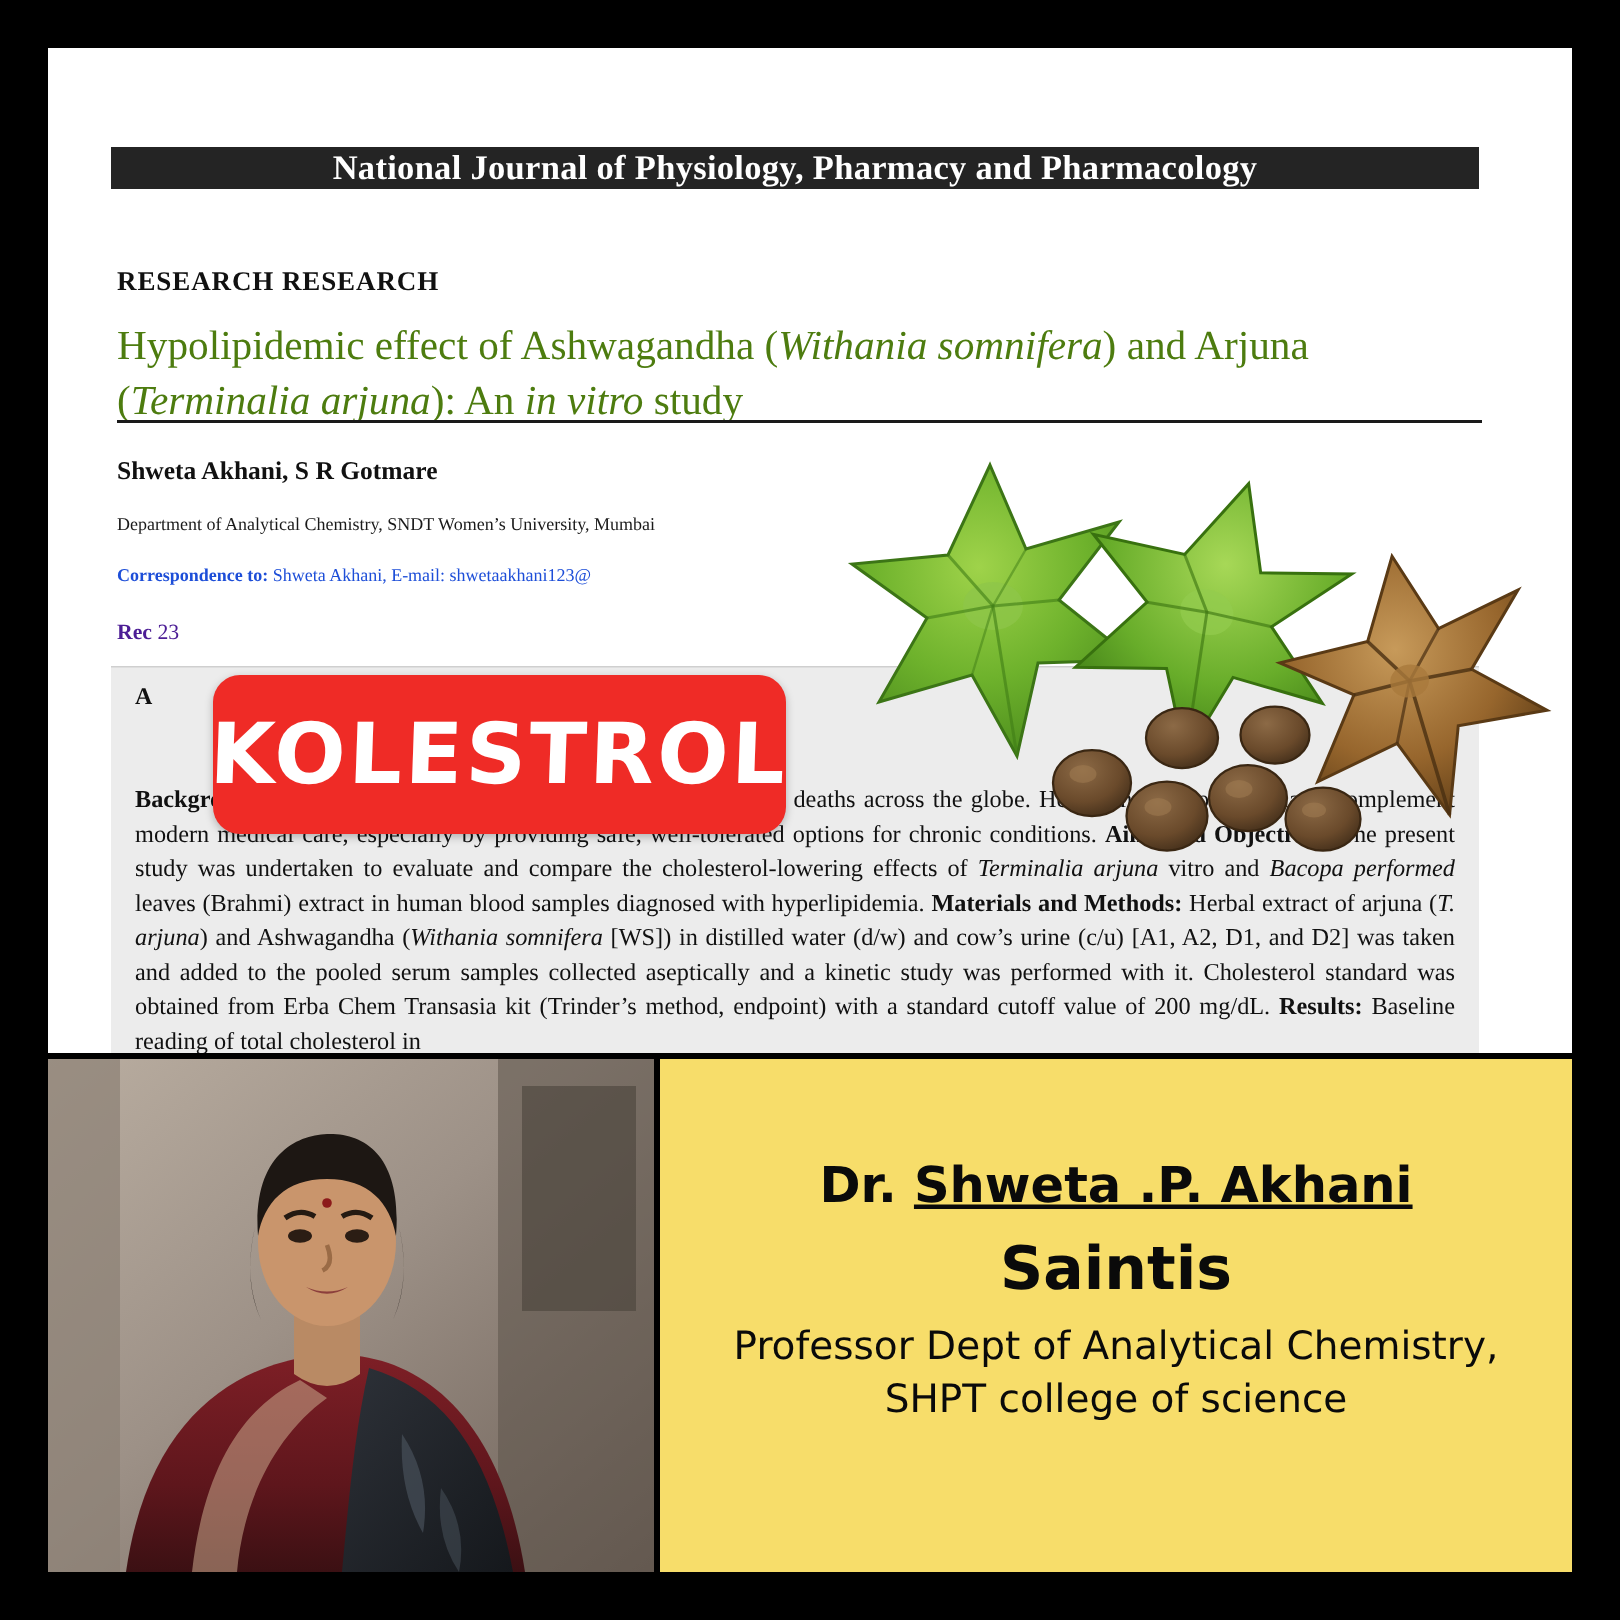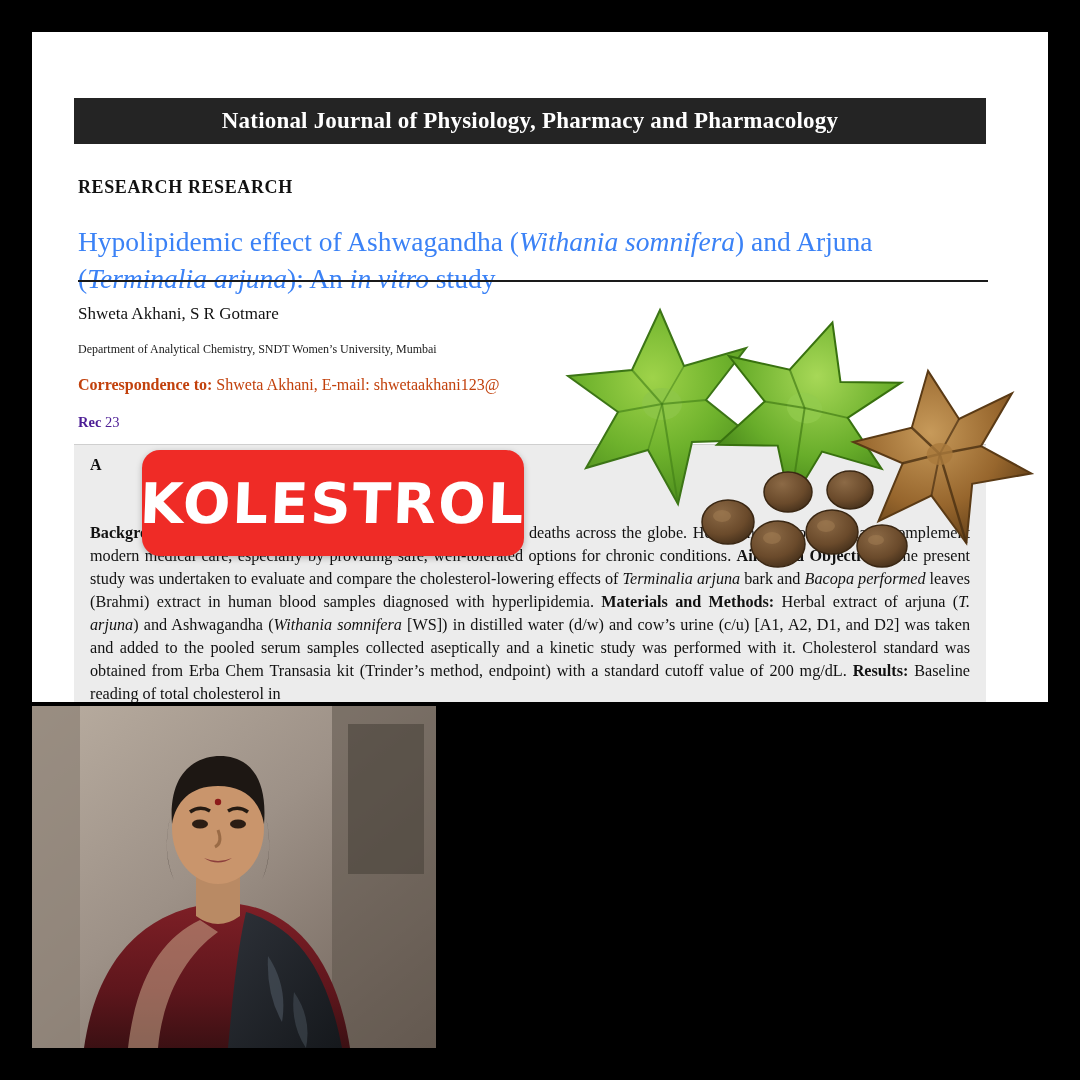--- a/index.html
+++ b/index.html
@@ -32,21 +32,21 @@
     height: 670px;
     background: #ffffff;
     overflow: hidden;
   }
 
   .journal-bar {
     position: absolute;
     left: 42px;
     top: 66px;
     width: 912px;
-    height: 46px;
+    height: 28px;
     background: #242424;
     display: flex;
     align-items: center;
     justify-content: center;
   }
   .journal-bar span {
     color: #ffffff;
     font-family: "Liberation Serif", serif;
     font-weight: bold;
     font-size: 23px;
@@ -60,64 +60,64 @@
     font-family: "Liberation Serif", serif;
     font-weight: bold;
     font-size: 18px;
     letter-spacing: .6px;
     color: #111;
   }
 
   .article-title {
     position: absolute;
     left: 46px;
-    top: 192px;
+    top: 180px;
     width: 900px;
     font-family: "Liberation Serif", serif;
     font-size: 27.5px;
     line-height: 1.33;
-    color: #3b82f6;
+    color: #4d7c0f;
   }
   .article-title i { font-style: italic; }
 
   .title-rule {
     position: absolute;
     left: 46px;
     top: 248px;
     width: 910px;
     border-top: 2px solid #1a1a1a;
   }
 
   .authors {
     position: absolute;
     left: 46px;
     top: 272px;
     font-family: "Liberation Serif", serif;
-    font-weight: normal;
+    font-weight: bold;
     font-size: 17px;
     color: #111;
   }
 
   .affil {
     position: absolute;
     left: 46px;
     top: 310px;
     width: 880px;
     font-family: "Liberation Serif", serif;
     font-size: 12px;
     color: #1a1a1a;
   }
   .corr {
     position: absolute;
     left: 46px;
     top: 344px;
     width: 880px;
     font-family: "Liberation Serif", serif;
-    font-size: 16px;
-    color: #c2410c;
+    font-size: 12px;
+    color: #1d4ed8;
   }
   .corr b { font-weight: bold; }
   .received {
     position: absolute;
     left: 46px;
     top: 382px;
     width: 880px;
     font-family: "Liberation Serif", serif;
     font-size: 14.5px;
     color: #4c1d95;
@@ -276,21 +276,21 @@
     <div class="received">
       <b>Rec</b>
       <span>23</span>
     </div>
 
     <div class="abstract-box"></div>
     <div class="abstract-label">A</div>
 
     <div class="abstract-body">
       <b>Background:</b><span> High cholesterol is the sixth highest risk factor for deaths across the globe. Herbal medications regularly complement modern medical care, especially by providing safe, well-tolerated options for chronic conditions.</span>
-      <b>Aims and Objectives:</b><span> The present study was undertaken to evaluate and compare the cholesterol-lowering effects of </span><i>Terminalia arjuna</i><span> bark and </span><i>Bacopa performed</i><span> leaves (Brahmi) extract in human blood samples diagnosed with hyperlipidemia.</span>
+      <b>Aims and Objectives:</b><span> The present study was undertaken to evaluate and compare the cholesterol-lowering effects of </span><i>Terminalia arjuna</i><span> vitro and </span><i>Bacopa performed</i><span> leaves (Brahmi) extract in human blood samples diagnosed with hyperlipidemia.</span>
       <b>Materials and Methods:</b><span> Herbal extract of arjuna (</span><i>T. arjuna</i><span>) and Ashwagandha (</span><i>Withania somnifera</i><span> [WS]) in distilled water (d/w) and cow’s urine (c/u) [A1, A2, D1, and D2] was taken and added to the pooled serum samples collected aseptically and a kinetic study was performed with it. Cholesterol standard was obtained from Erba Chem Transasia kit (Trinder’s method, endpoint) with a standard cutoff value of 200 mg/dL. </span><b>Results:</b><span> Baseline reading of total cholesterol in</span>
     </div>
 
     <svg class="plant" viewBox="0 0 520 340" xmlns="http://www.w3.org/2000/svg">
       <defs>
         <radialGradient id="gGreen" cx="45%" cy="35%" r="70%">
           <stop offset="0%" stop-color="#9fd34a"></stop>
           <stop offset="55%" stop-color="#6eb22c"></stop>
           <stop offset="100%" stop-color="#4a8a1c"></stop>
         </radialGradient>
@@ -399,14 +399,24 @@
       <path d="M158,106 q10,-7 20,-1" stroke="#241a12" stroke-width="3.5" fill="none"></path>
       <path d="M196,105 q10,-6 20,1" stroke="#241a12" stroke-width="3.5" fill="none"></path>
 
       <path d="M186,124 q5,13 -3,17" stroke="#9a6b46" stroke-width="3" fill="none"></path>
       <path d="M172,152 q14,9 28,0 q-14,6 -28,0 Z" fill="#8c3f3c"></path>
 
       <circle cx="186" cy="96" r="3.2" fill="#8c1a1a"></circle>
     </svg>
   </div>
 
+  <div class="info-card">
+    <div class="name-line">
+      <span>Dr. </span><span class="u">Shweta .P. Akhani</span>
+    </div>
+    <div class="role">Saintis</div>
+    <div class="dept">
+      <div>Professor Dept of Analytical Chemistry,</div>
+      <div>SHPT college of science</div>
+    </div>
+  </div>
 
 </div>
 
 </body></html>

